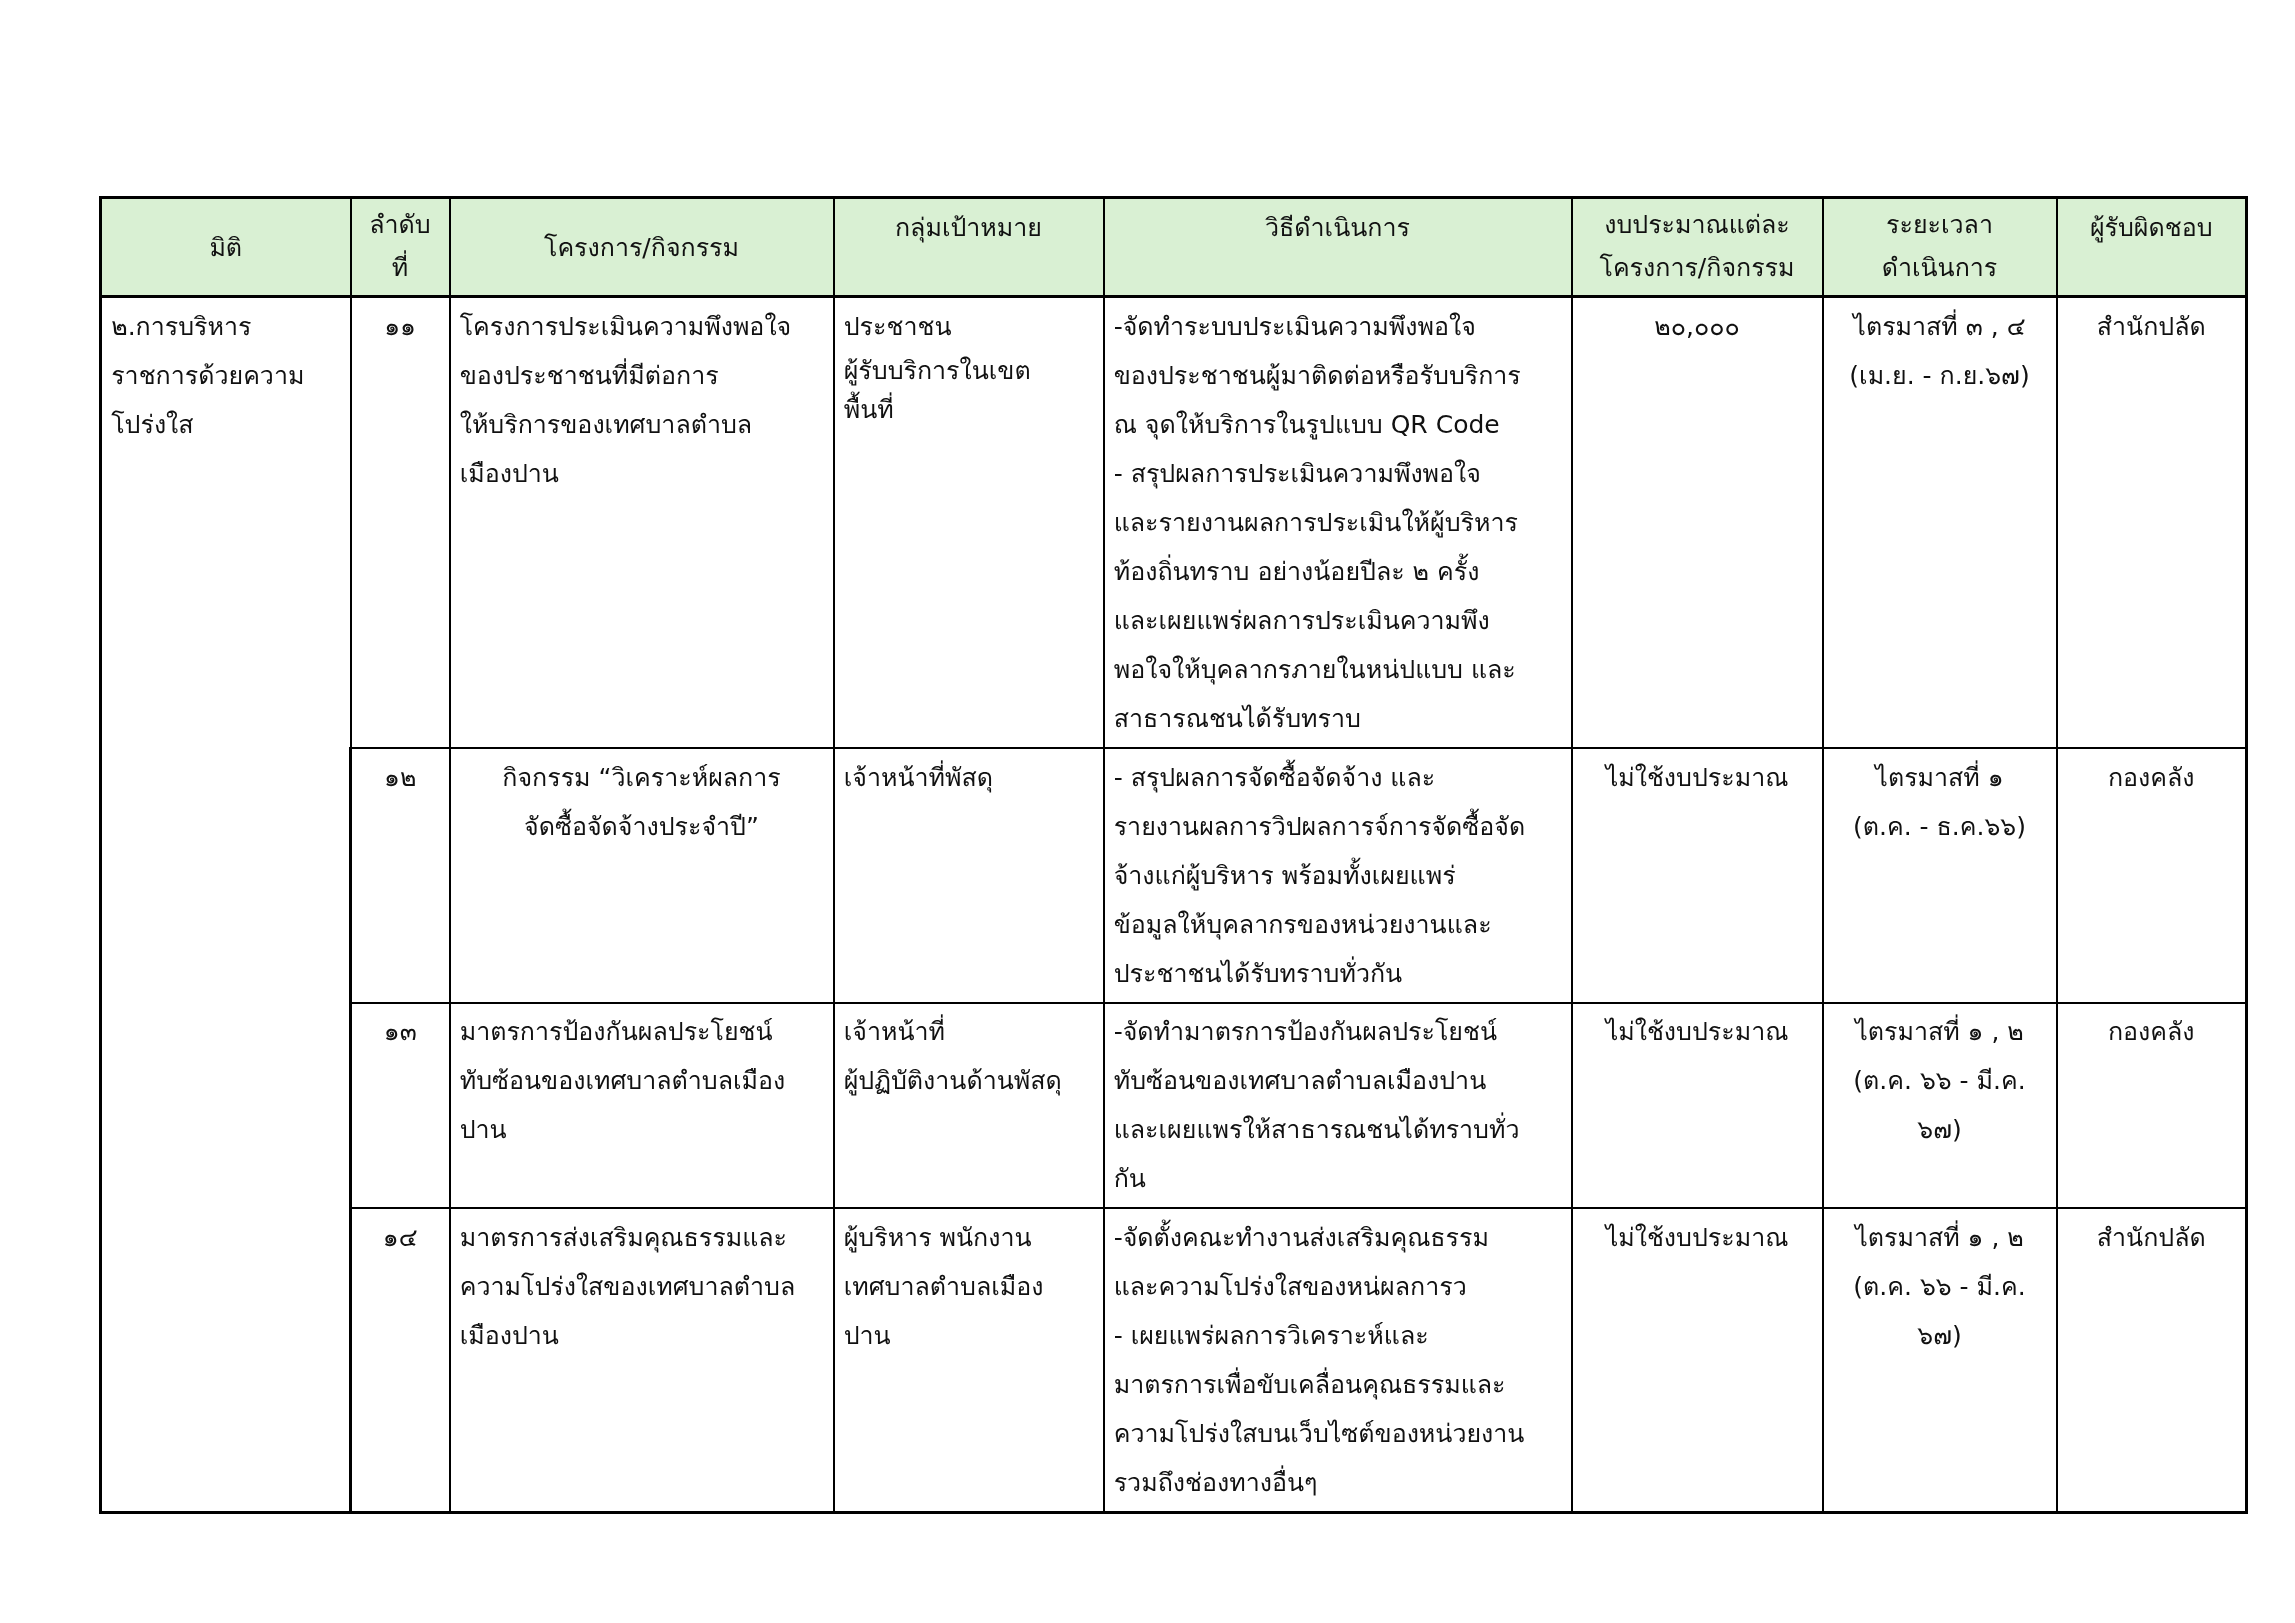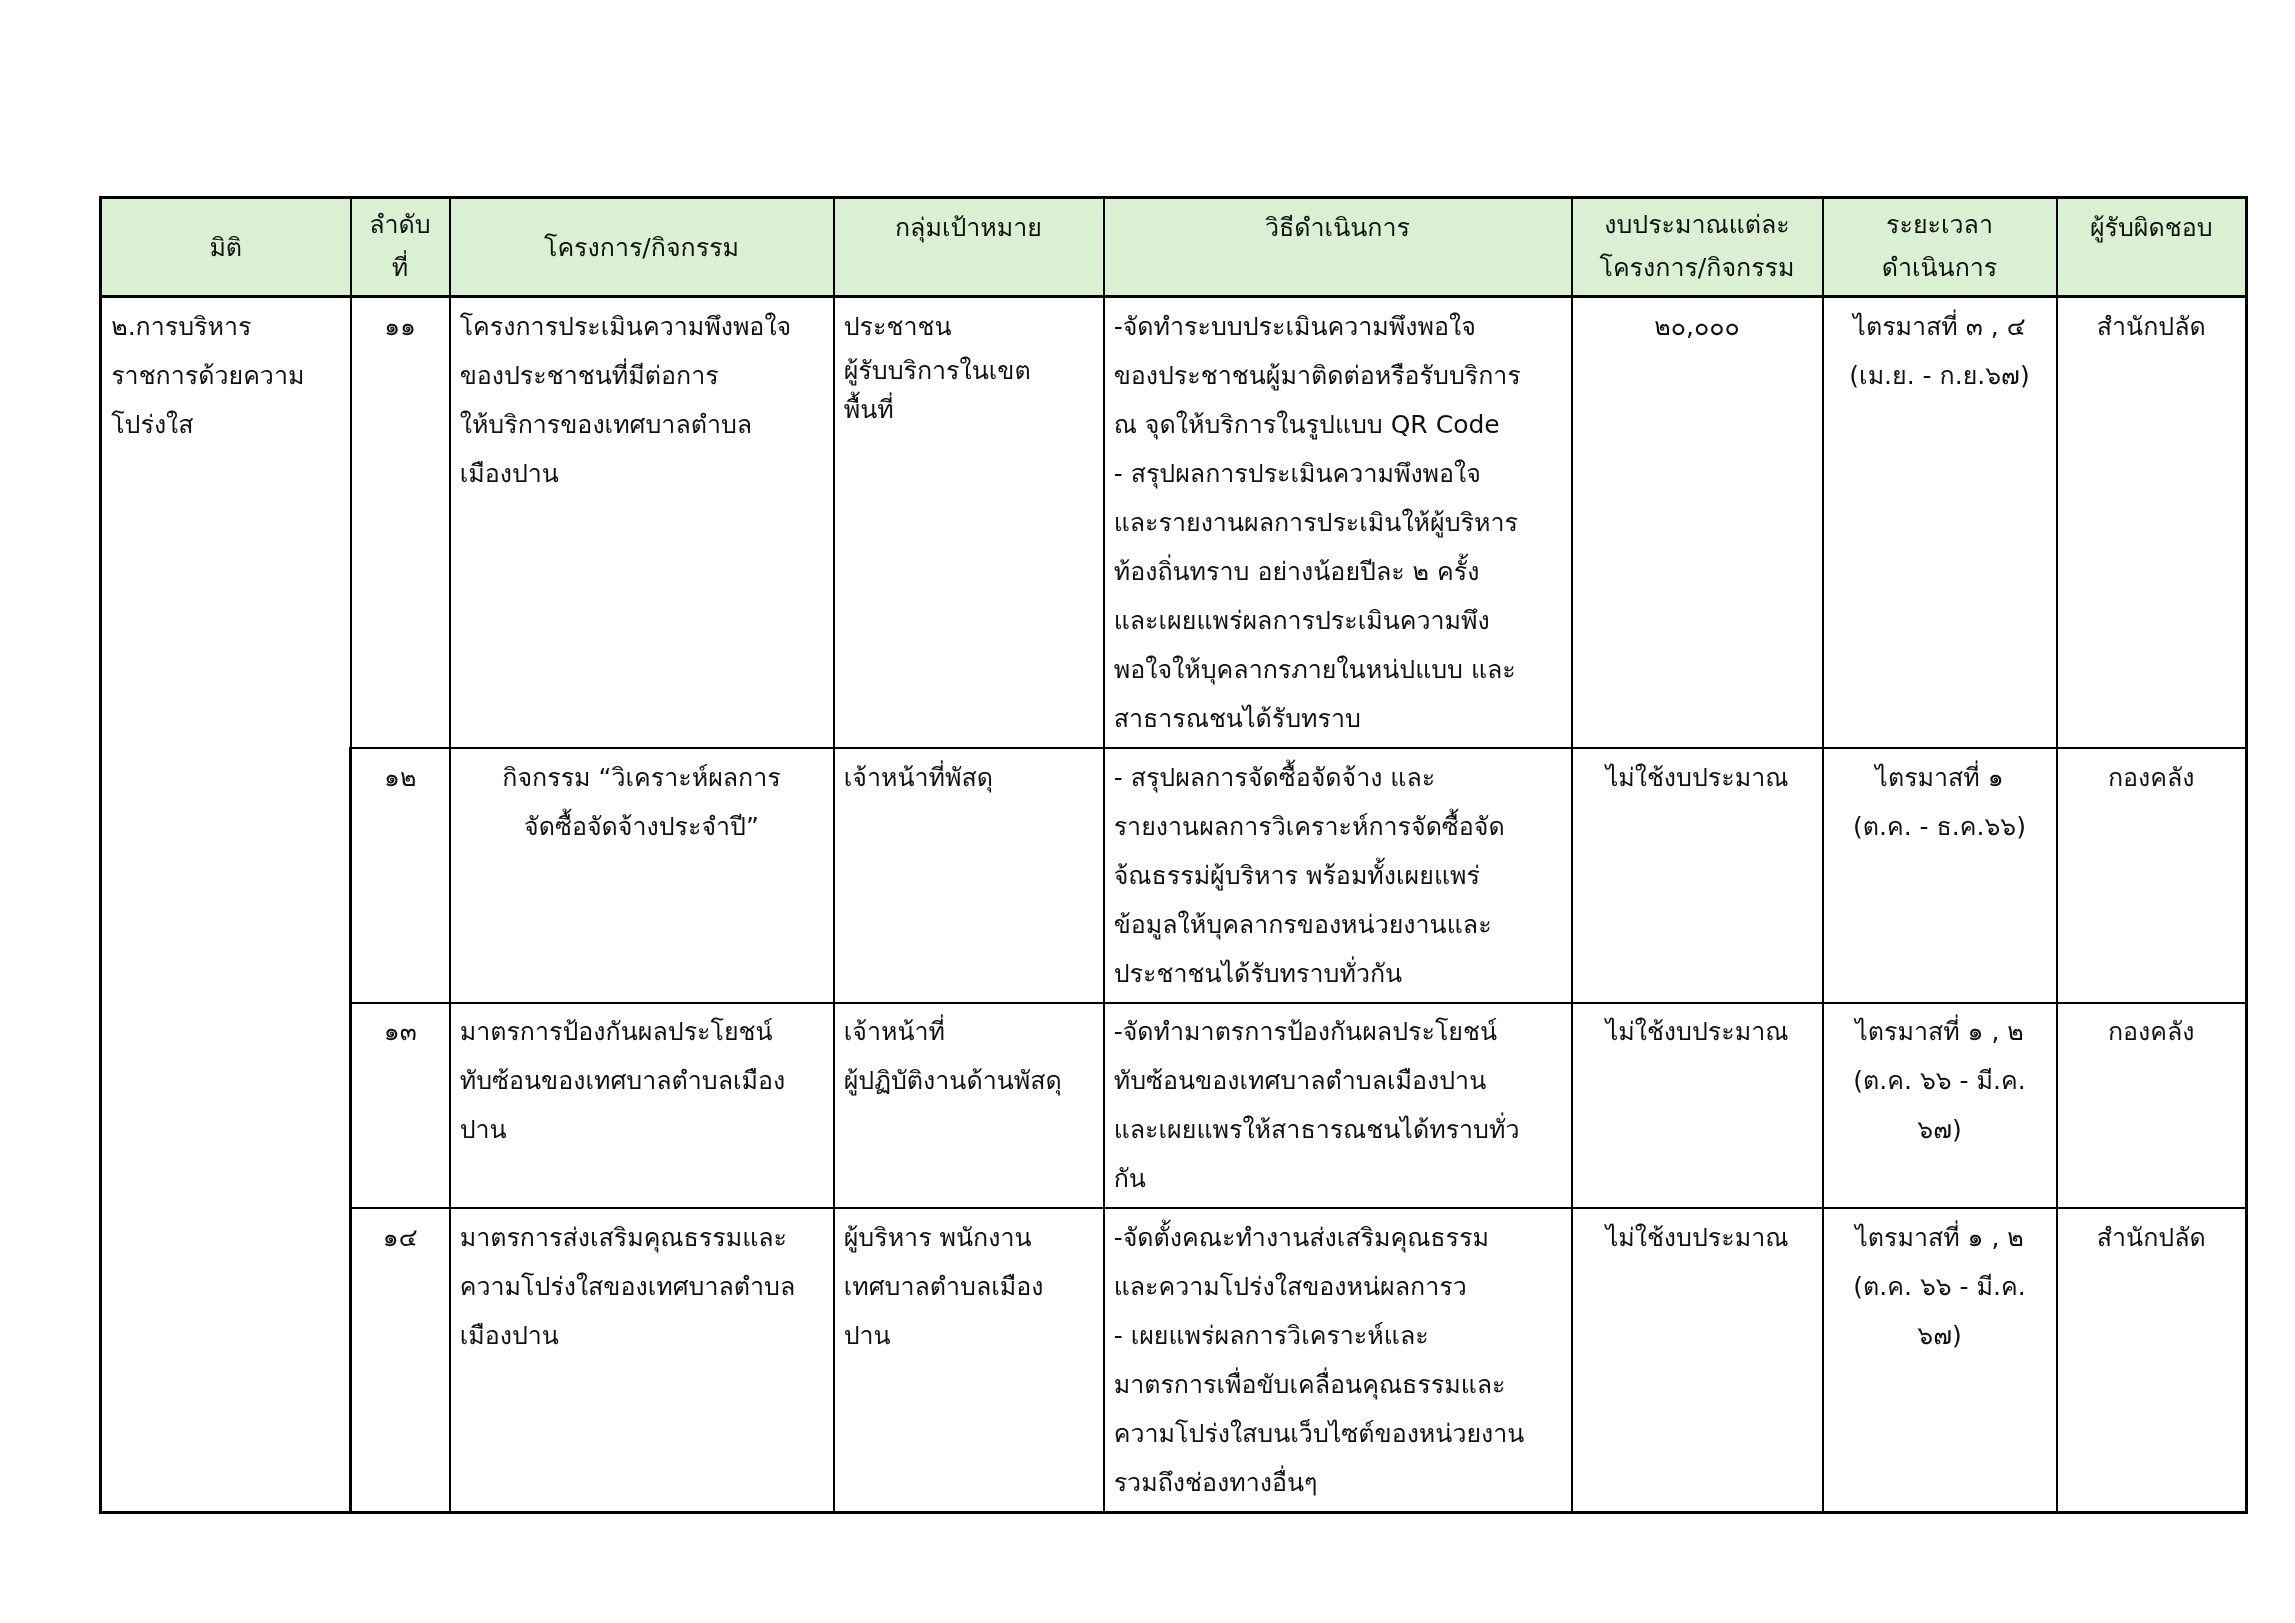--- a/index.html
+++ b/index.html
@@ -132,22 +132,22 @@
         </td>
         <td class="center">
           <span class="line">กิจกรรม “วิเคราะห์ผลการ</span>
           <span class="line">จัดซื้อจัดจ้างประจำปี”</span>
         </td>
         <td class="left">
           <span class="line">เจ้าหน้าที่พัสดุ</span>
         </td>
         <td class="left">
           <span class="line">- สรุปผลการจัดซื้อจัดจ้าง และ</span>
-          <span class="line">รายงานผลการวิเคราะห์การจัดซื้อจัด</span>
-          <span class="line">จ้ณธรรม่ผู้บริหาร พร้อมทั้งเผยแพร่</span>
+          <span class="line">รายงานผลการวิปผลการจ์การจัดซื้อจัด</span>
+          <span class="line">จ้างแก่ผู้บริหาร พร้อมทั้งเผยแพร่</span>
           <span class="line">ข้อมูลให้บุคลากรของหน่วยงานและ</span>
           <span class="line">ประชาชนได้รับทราบทั่วกัน</span>
         </td>
         <td class="center">
           <span class="line">ไม่ใช้งบประมาณ</span>
         </td>
         <td class="center">
           <span class="line">ไตรมาสที่ ๑</span>
           <span class="line">(ต.ค. - ธ.ค.๖๖)</span>
         </td>

